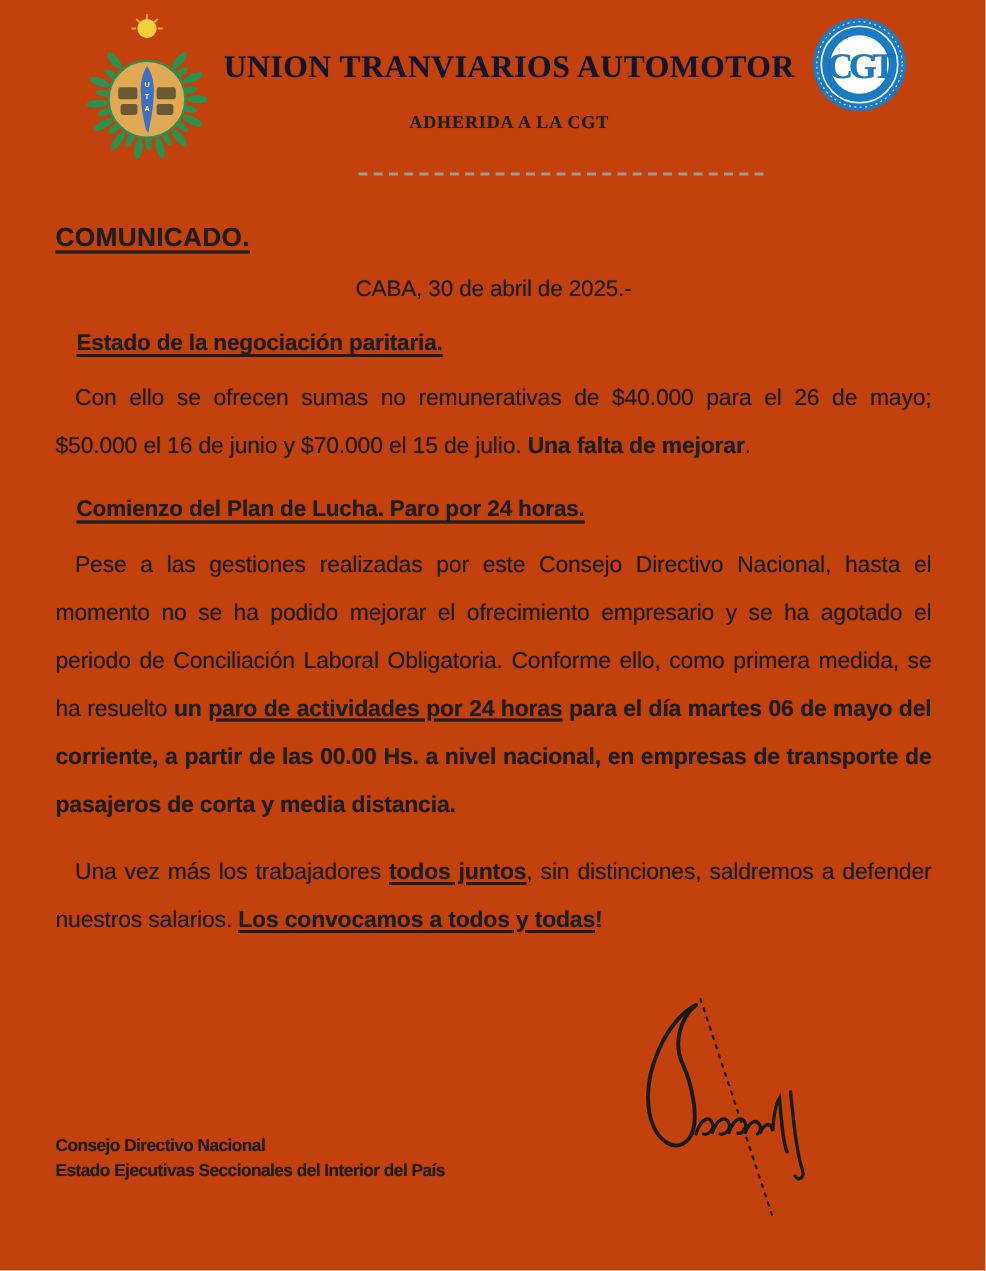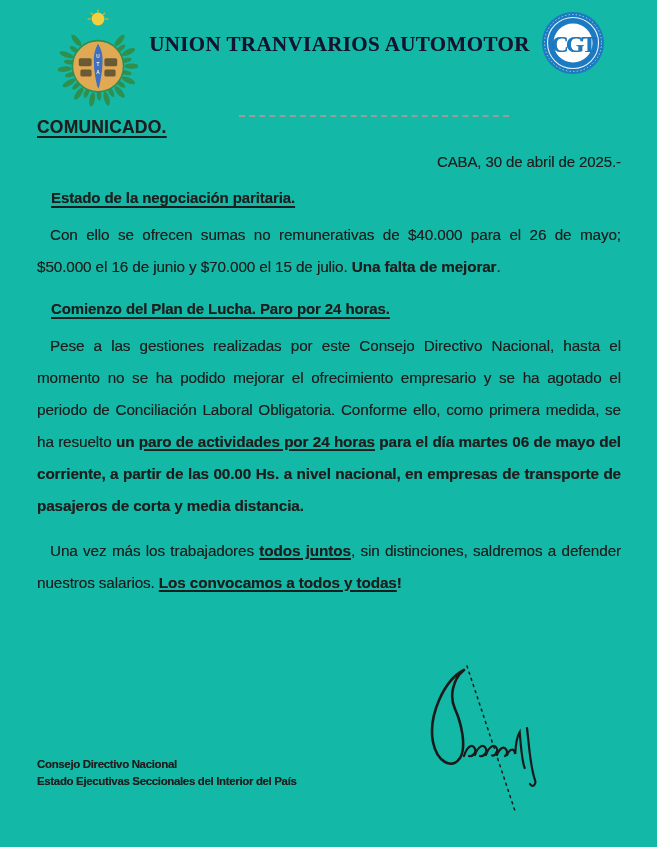--- a/index.html
+++ b/index.html
@@ -1,19 +1,19 @@
 <!DOCTYPE html>
 <html lang="es"><head>
 <meta charset="utf-8">
 <style>
   html,body{margin:0;padding:0;background:#ffffff;}
   .page{
     position:relative;
     width:657px;height:847px;
-    background:#14b8a6;
+    background:#c2410c;
     font-family:"Liberation Sans", sans-serif;
     color:#1e1e1e;
     overflow:hidden;
     text-shadow:0 0 .5px rgba(30,30,30,.55);
   }
   
   .letterhead{
     display:flex;align-items:flex-start;
     padding:8px 52px 0 58px;
   }
@@ -31,27 +31,28 @@
   .logo-uta{width:80px;height:102px;flex:0 0 auto;}
   .logo-cgt{width:64px;height:64px;flex:0 0 auto;margin-top:3px;}
   .dash-sep{
     width:270px;height:0;
     border-top:2px dashed #9b9b9b;
     margin:5px 0 0 239px;
   }
   
   .content{padding:0 36px 0 37px;}
   .comunicado{
+    margin-top:31px;
     font-size:17.5px;font-weight:bold;
     text-decoration:underline;
     text-decoration-thickness:2px;text-underline-offset:3px;
     letter-spacing:.2px;
   }
   .dateline{
-    margin-top:15px;text-align:right;
+    margin-top:15px;text-align:center;
     font-size:15px;letter-spacing:-.1px;
   }
   .sec-heading{
     margin:19px 0 0 14px;
     font-size:15px;font-weight:bold;
     text-decoration:underline;
     text-decoration-thickness:1.6px;text-underline-offset:3px;
     letter-spacing:-.1px;
   }
   .par{
@@ -133,20 +134,21 @@
       <g>
         <path d="M50,44 C45.5,52 44,60 45,69 C45,79 47,88 49,97 L51,100 C53,91 55,81 55.5,71 C56.5,59 54.5,51 50,44 Z" fill="#3e6fc0"></path>
         <text x="50" y="62" text-anchor="middle" font-size="6" font-weight="bold" fill="#ffffff">U</text>
         <text x="50" y="72" text-anchor="middle" font-size="6" font-weight="bold" fill="#ffffff">T</text>
         <text x="50" y="82" text-anchor="middle" font-size="6" font-weight="bold" fill="#ffffff">A</text>
       </g>
     </svg>
 
     <div class="head-center">
       <div class="org-title">UNION TRANVIARIOS AUTOMOTOR</div>
+      <div class="org-sub">ADHERIDA A LA CGT</div>
     </div>
 
     <svg class="logo-cgt" viewBox="0 0 64 64" aria-hidden="true">
       <circle cx="32" cy="32" r="31" fill="#1b7ac2"></circle>
       <circle cx="32" cy="32" r="28.5" fill="none" stroke="#ffffff" stroke-width=".8" stroke-dasharray="1.4 2.2" opacity=".75"></circle>
       <circle cx="32" cy="32" r="25.5" fill="none" stroke="#ffffff" stroke-width="1.1" opacity=".9"></circle>
       <circle cx="32" cy="32" r="19.5" fill="#ffffff"></circle>
       <text x="32" y="41" text-anchor="middle" font-family="Liberation Serif, serif" font-size="24" font-weight="bold" letter-spacing="-3" fill="#1b7ac2">CGT</text>
     </svg>
   </header>

